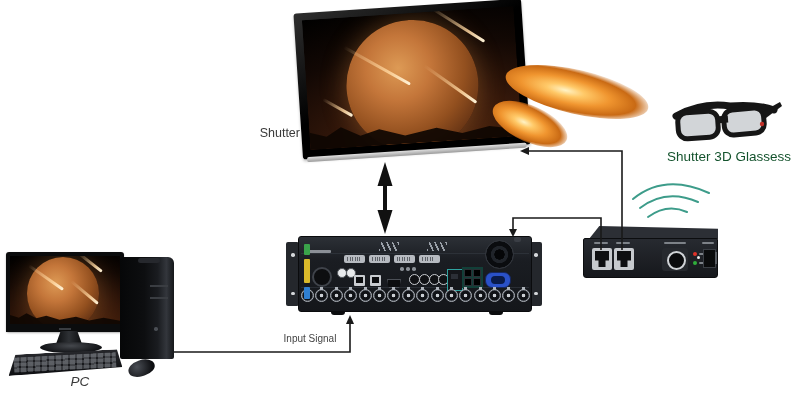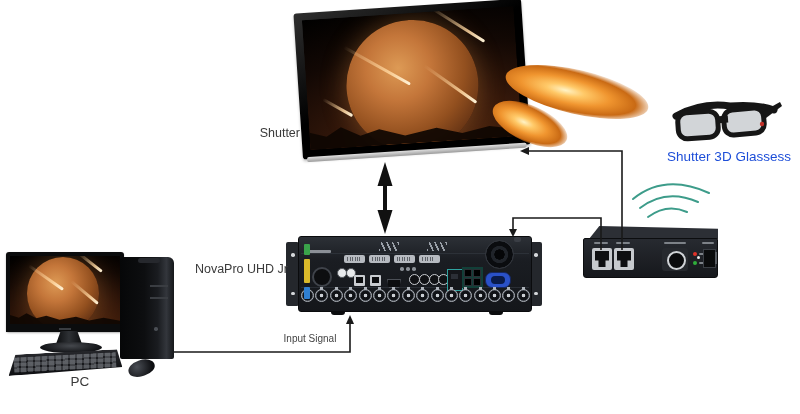--- a/index.html
+++ b/index.html
@@ -130,22 +130,22 @@
        transform:rotate(-18deg);background:radial-gradient(circle at 35% 35%,#4a4e55,#0d0e11 75%);}
 
   
   .glasses{position:absolute;left:672px;top:96px;width:112px;height:54px;}
   .wires{position:absolute;left:0;top:0;width:800px;height:414px;pointer-events:none;z-index:5;}
 
   .lbl.screen{left:240px;top:127px;width:60px;text-align:right;}
   .lbl.novapro-l{left:178px;top:263px;width:110px;text-align:right;}
   .lbl.input{left:270px;top:333px;width:80px;text-align:center;font-size:10px;color:#444;}
   .lbl.emt-l{left:616px;top:283px;width:90px;text-align:center;font-size:13.5px;color:#3f3f3f;}
-  .lbl.glasses-l{left:664px;top:150px;width:130px;text-align:center;font-size:13.5px;color:#1d4ed8;}
-  .lbl.pc-l{left:60px;top:375px;width:40px;text-align:center;font-size:13.5px;}
+  .lbl.glasses-l{left:664px;top:150px;width:130px;text-align:center;font-size:13.5px;color:#14532d;}
+  .lbl.pc-l{left:60px;top:375px;width:40px;text-align:center;font-size:13.5px;font-style:italic;}
 </style>
 </head>
 <body>
 
 <div class="canvas">
 
   <div class="screen-wrap">
     <div class="screen-bezel"></div>
     <div class="screen-inner">
       <div class="mars">
@@ -222,21 +222,20 @@
           <i class="bnc"></i>
       </div>
       <i class="tab g"></i>
       <i class="tab y"></i>
       <i class="tab b"></i>
       <i class="sensor"></i>
       <i class="foot" style="left:32px"></i>
       <i class="foot" style="left:190px"></i>
     </div>
   </div>
-  <div class="lbl novapro-l">NovaPro UHD Jr</div>
   <div class="lbl input">Input Signal</div>
 
   <div class="emt">
     <div class="emt-top"></div>
     <div class="emt-front">
       <i class="mark" style="left:10px;top:3px;width:14px"></i>
       <i class="mark" style="left:32px;top:3px;width:14px"></i>
       <i class="mark" style="left:80px;top:3px;width:22px"></i>
       <i class="mark" style="left:118px;top:3px;width:12px"></i>
       <i class="rj45b" style="left:8px"></i>

